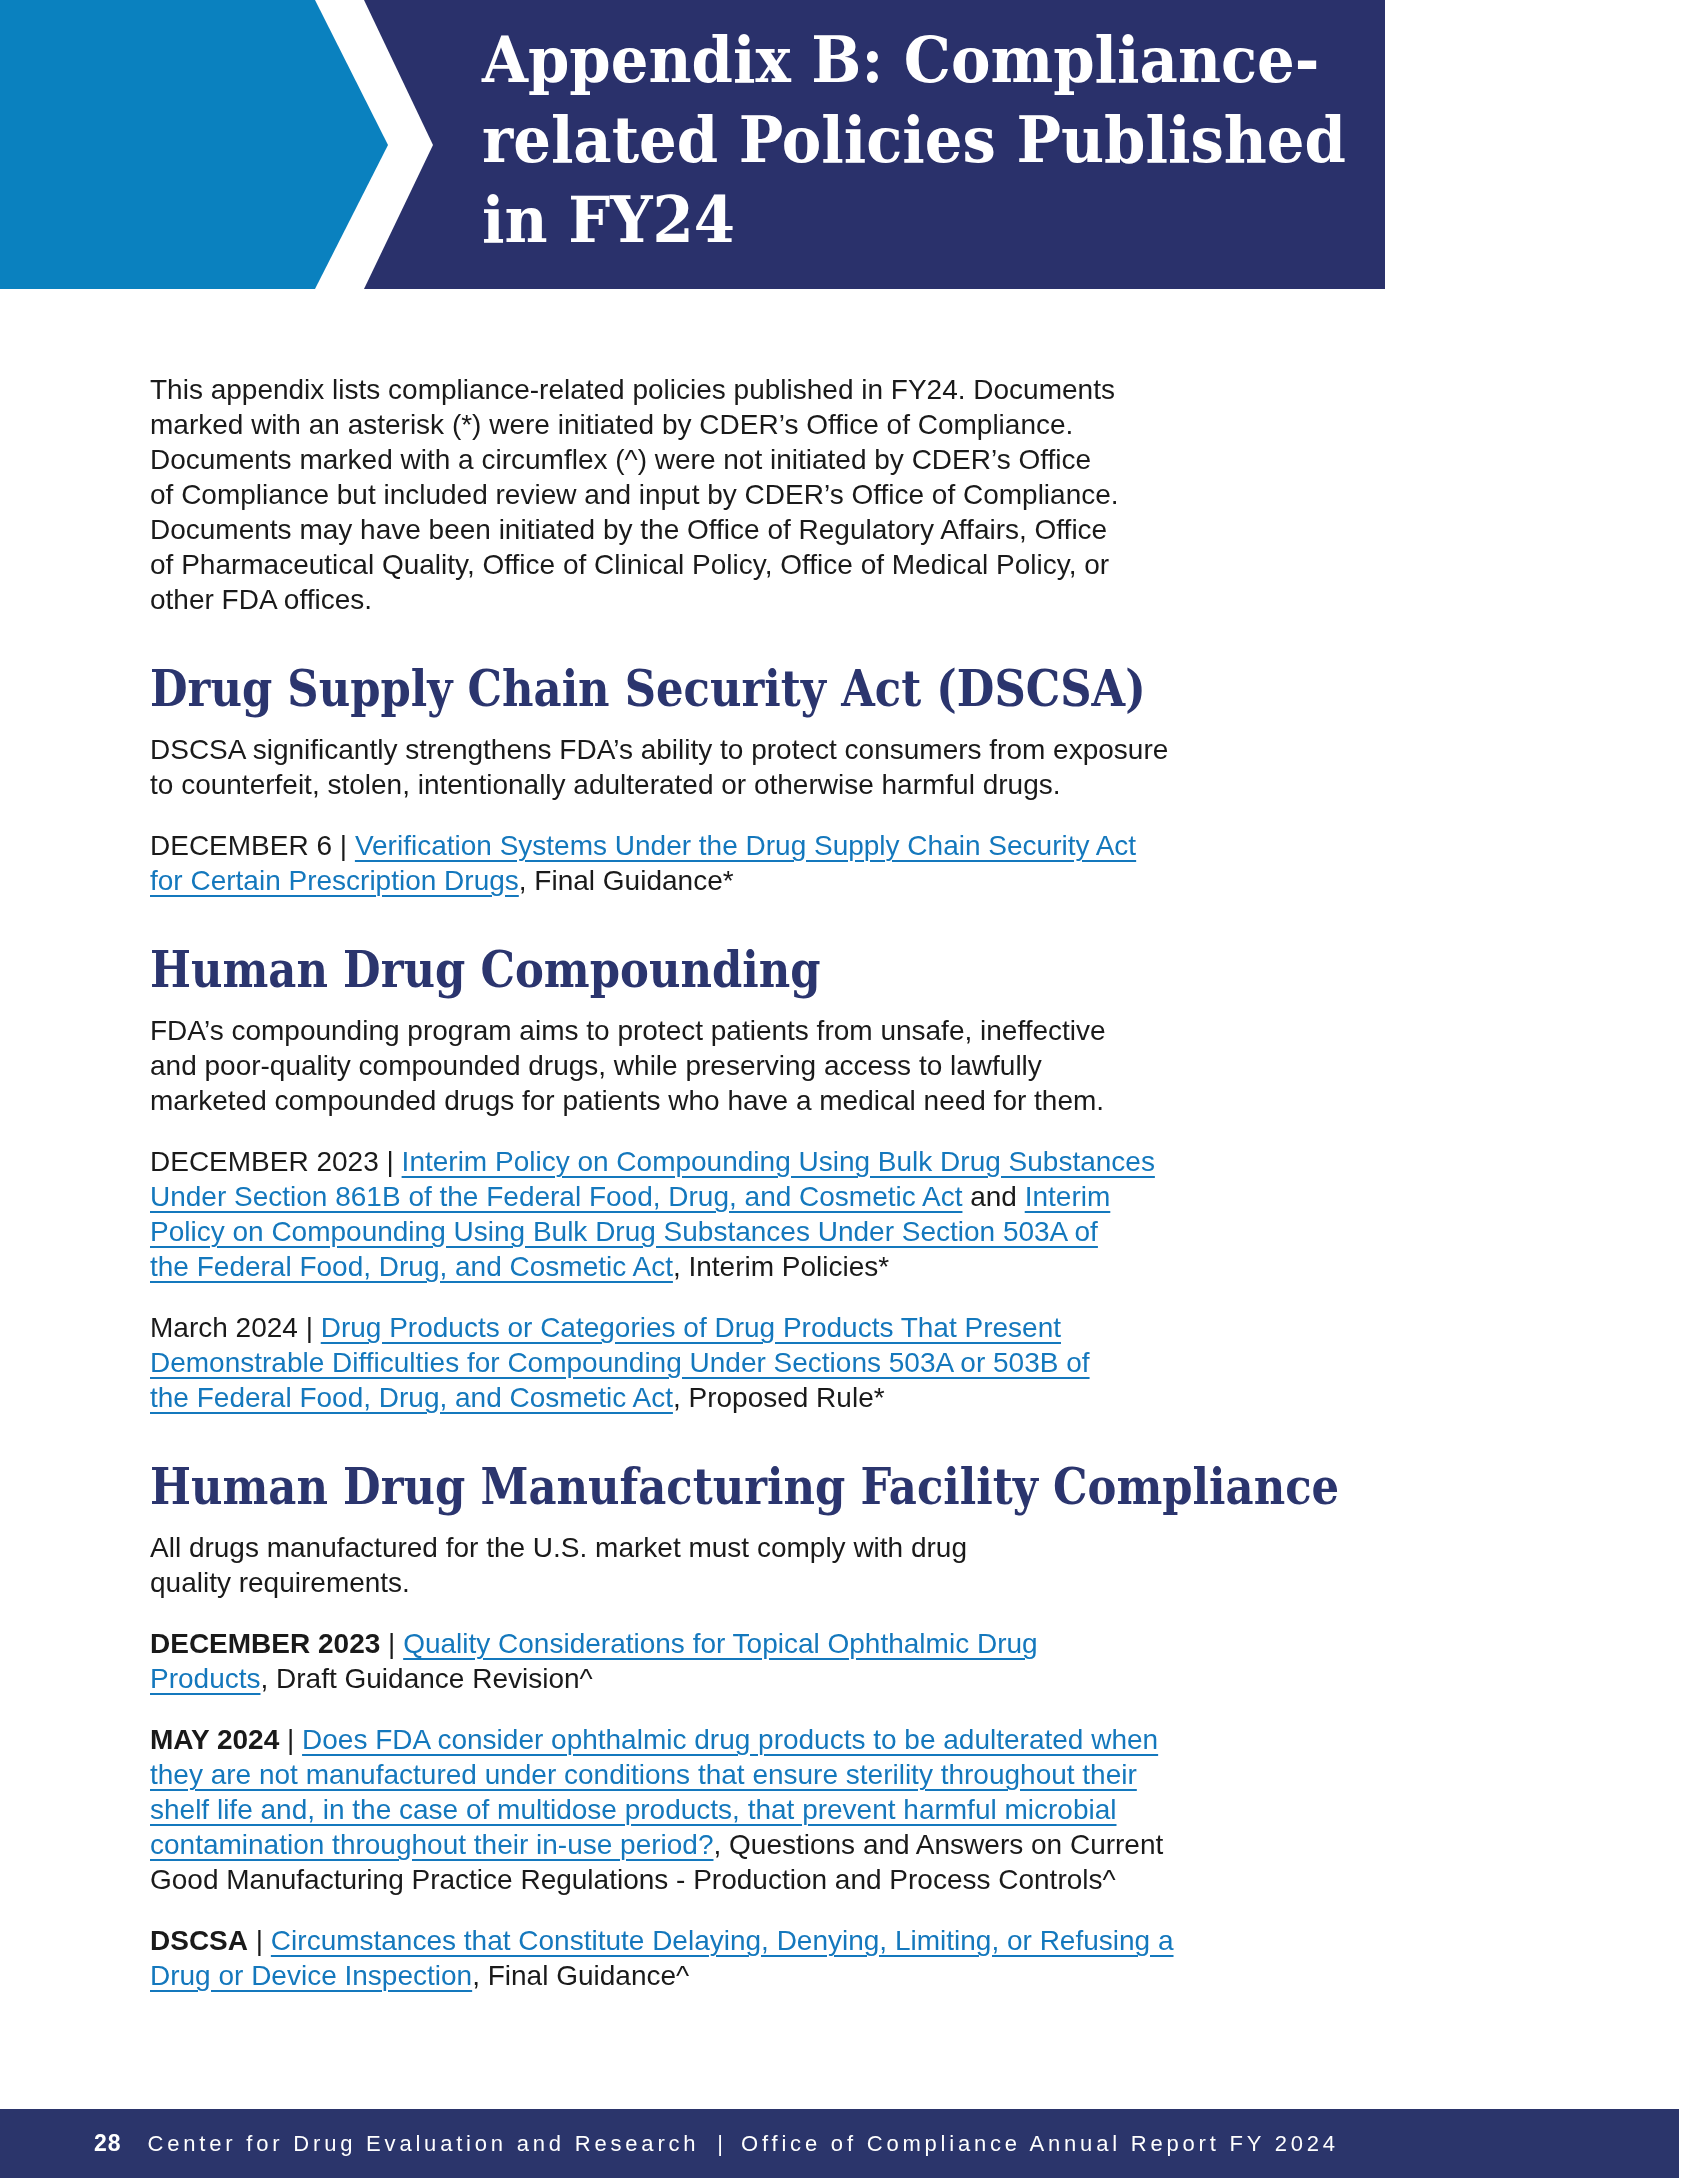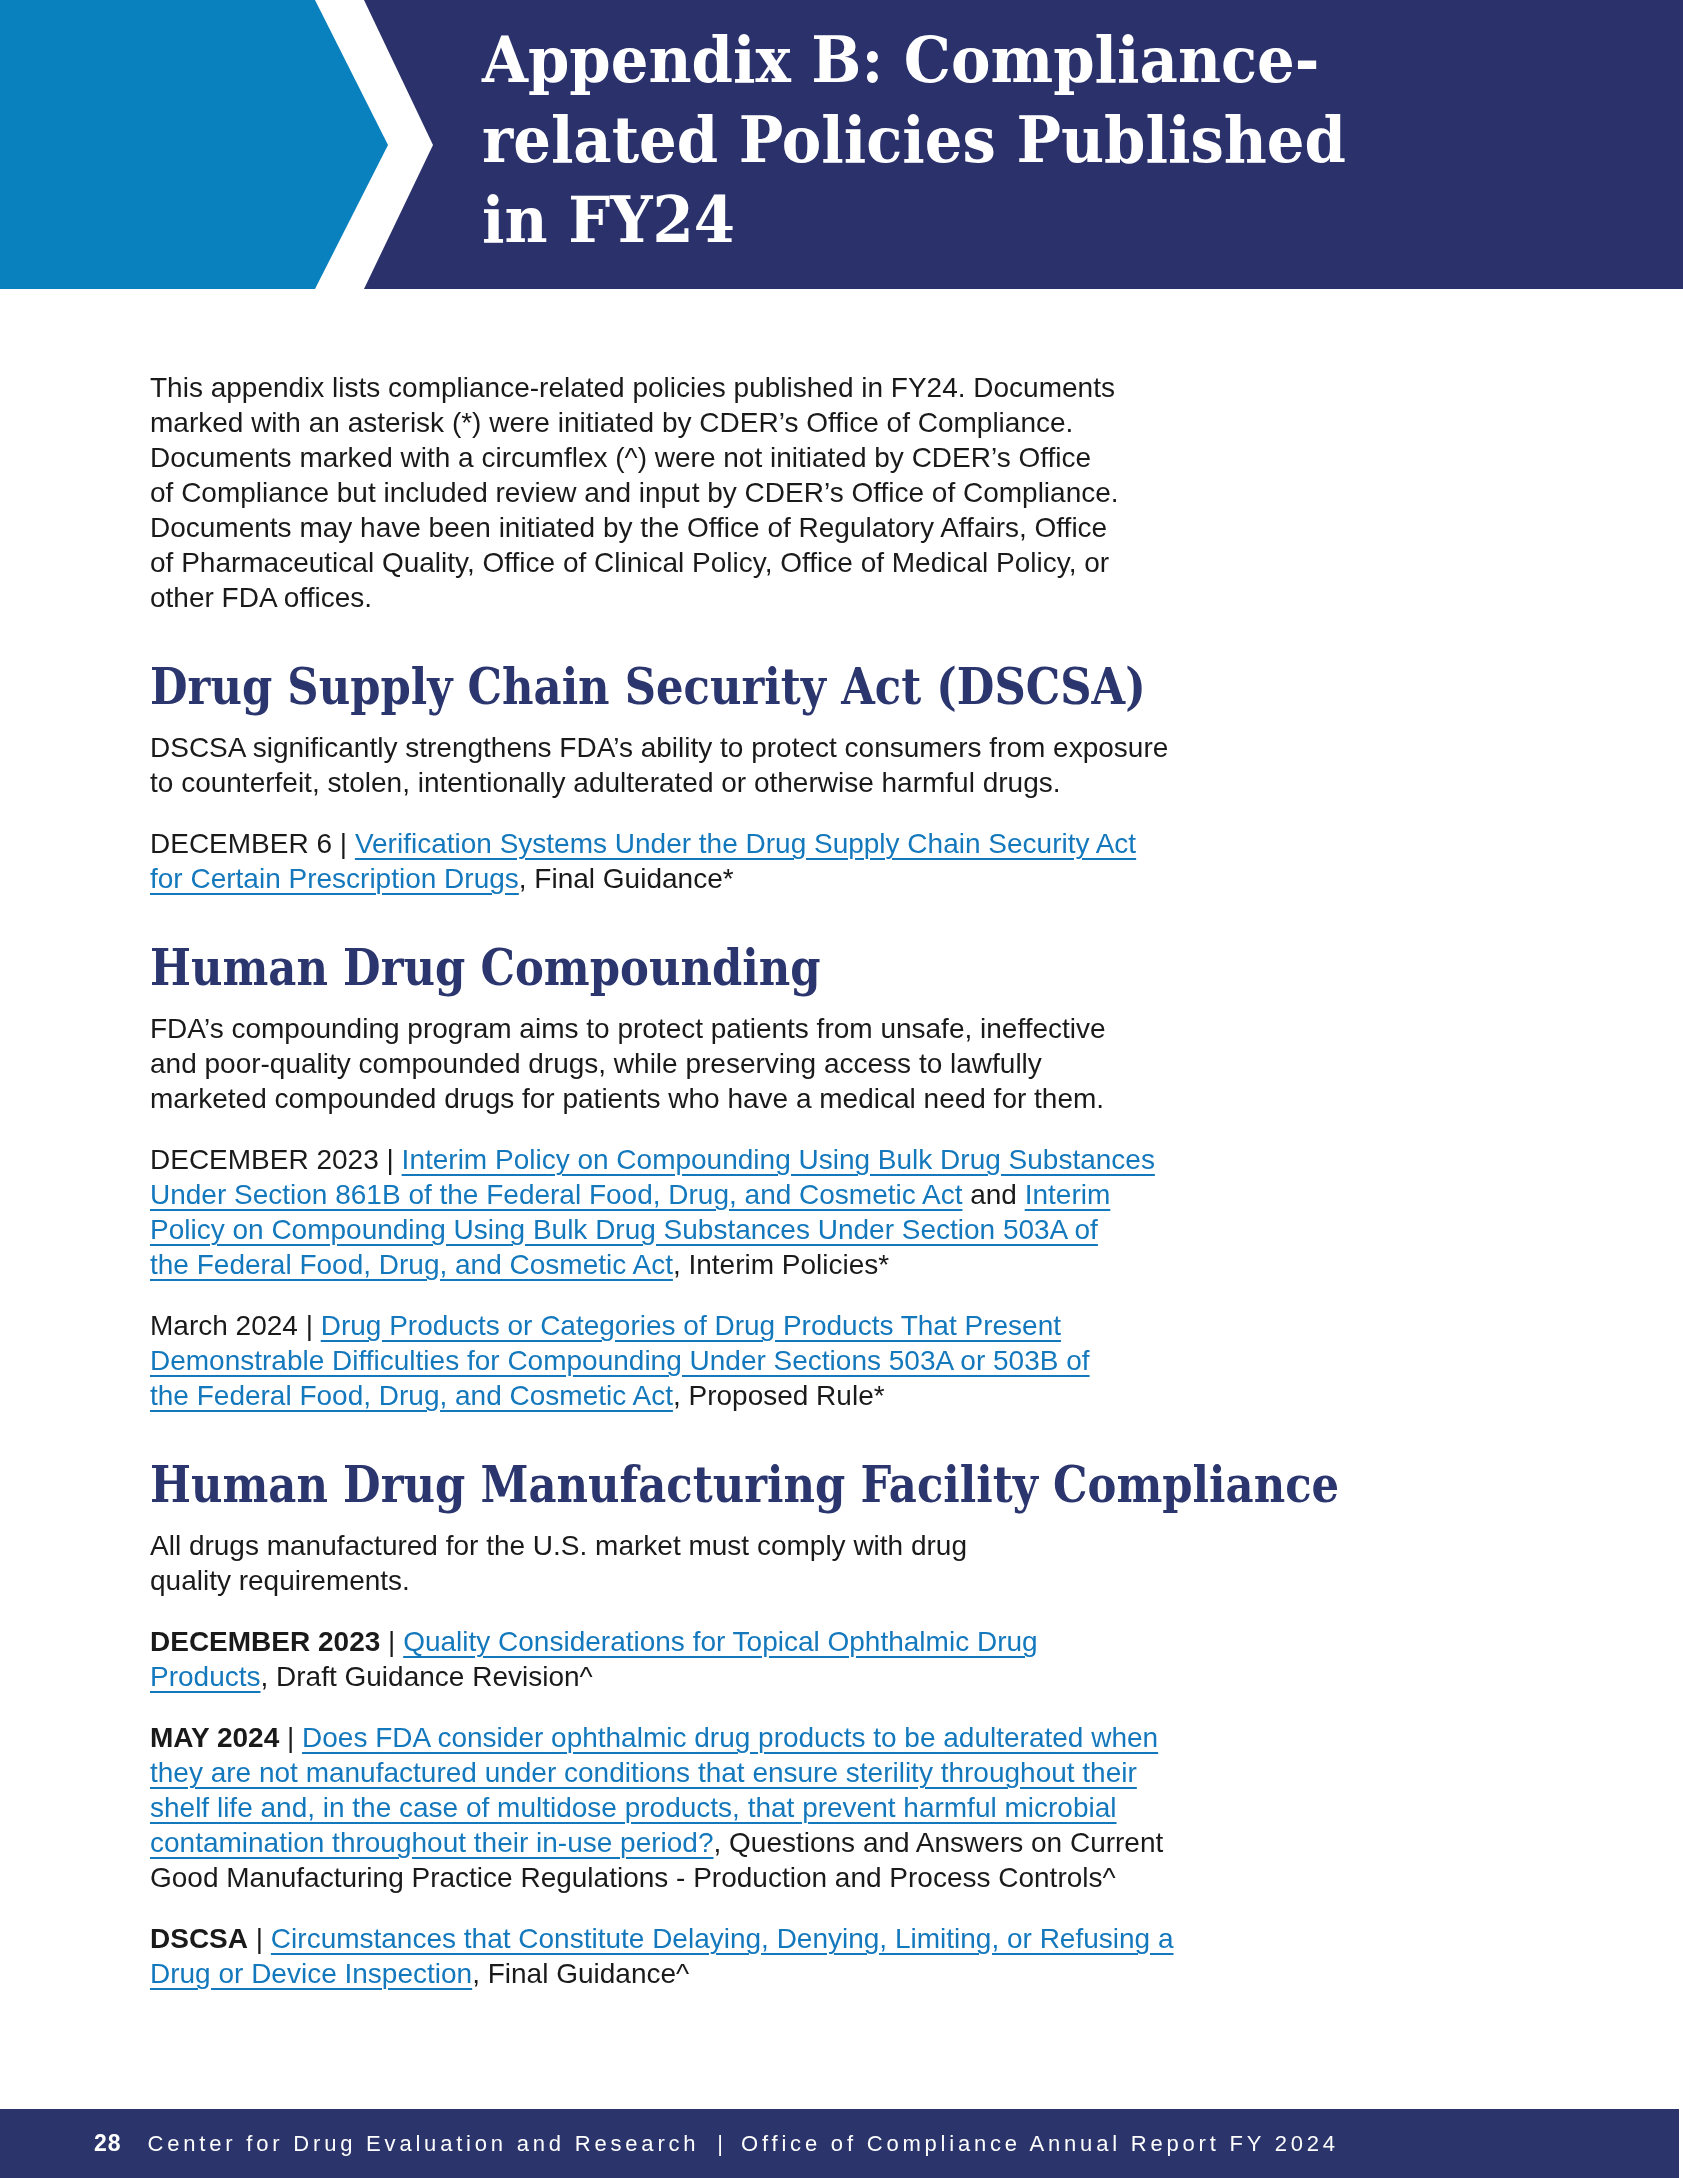--- a/index.html
+++ b/index.html
@@ -17,21 +17,21 @@
     position:relative;
     width:1683px;height:2178px;
     background:var(--paper-white);
     overflow:hidden;
     font-family:"Liberation Sans",sans-serif;
   }
 
   
   .band{
     position:absolute;top:0;left:0;
-    width:1683px;height:289px;
+    width:1385px;height:289px;
     background:var(--band-navy);
   }
   .chevron-white{
     position:absolute;top:0;left:0;width:495px;height:289px;
     background:#fff;
     clip-path:polygon(0 0,364px 0,433px 145px,364px 289px,0 289px);
   }
   .accent{
     position:absolute;top:0;left:0;width:495px;height:289px;
     background:var(--accent-blue);
@@ -44,22 +44,21 @@
     font-size:63px;line-height:80px;
     color:#fff;
     white-space:pre;
     transform:scaleX(0.94);
     transform-origin:left top;
   }
 
   
   .content{
     position:absolute;top:289px;left:0;
-    padding:49px 0 0 150px;
-    margin-top:32px;
+    padding:83px 0 0 150px;
   }
   .content > *, .content section > *{width:1158px;}
   .intro,.desc,.entry{
     font-size:28px;line-height:35px;
     color:var(--text-dark);
     white-space:pre-line;
   }
   .intro{margin-bottom:26px;}
   .desc{margin-bottom:26px;}
   h2{

